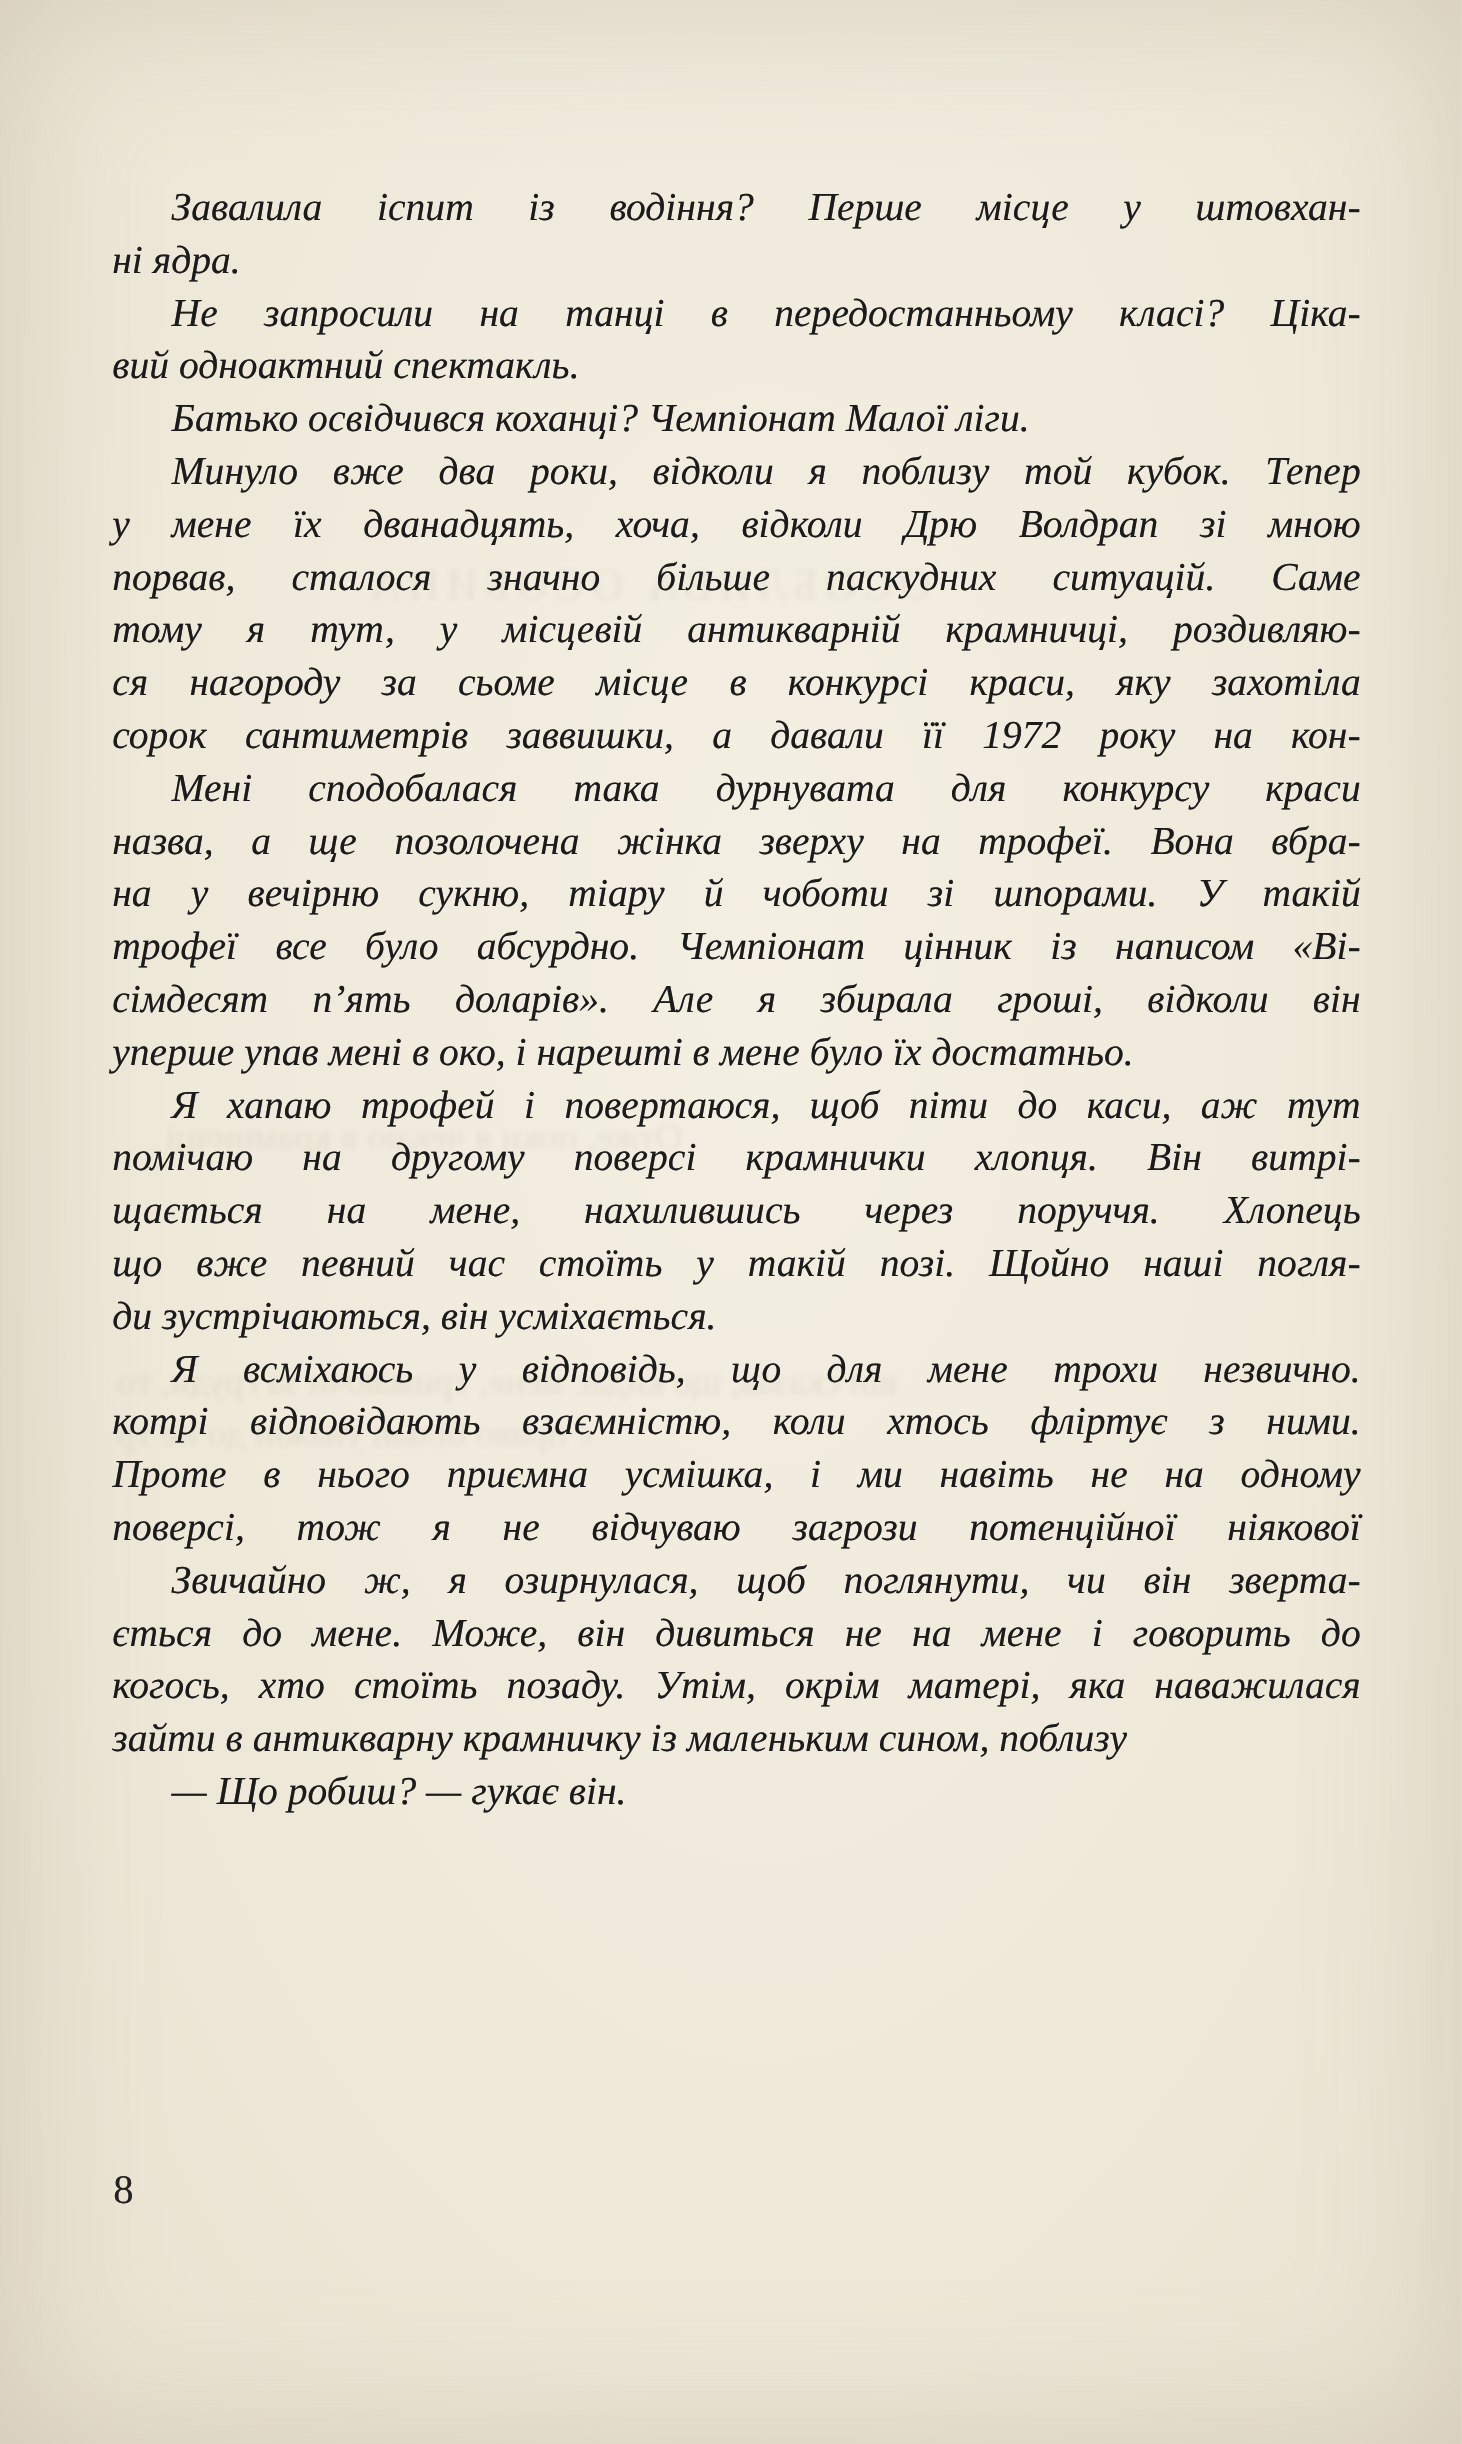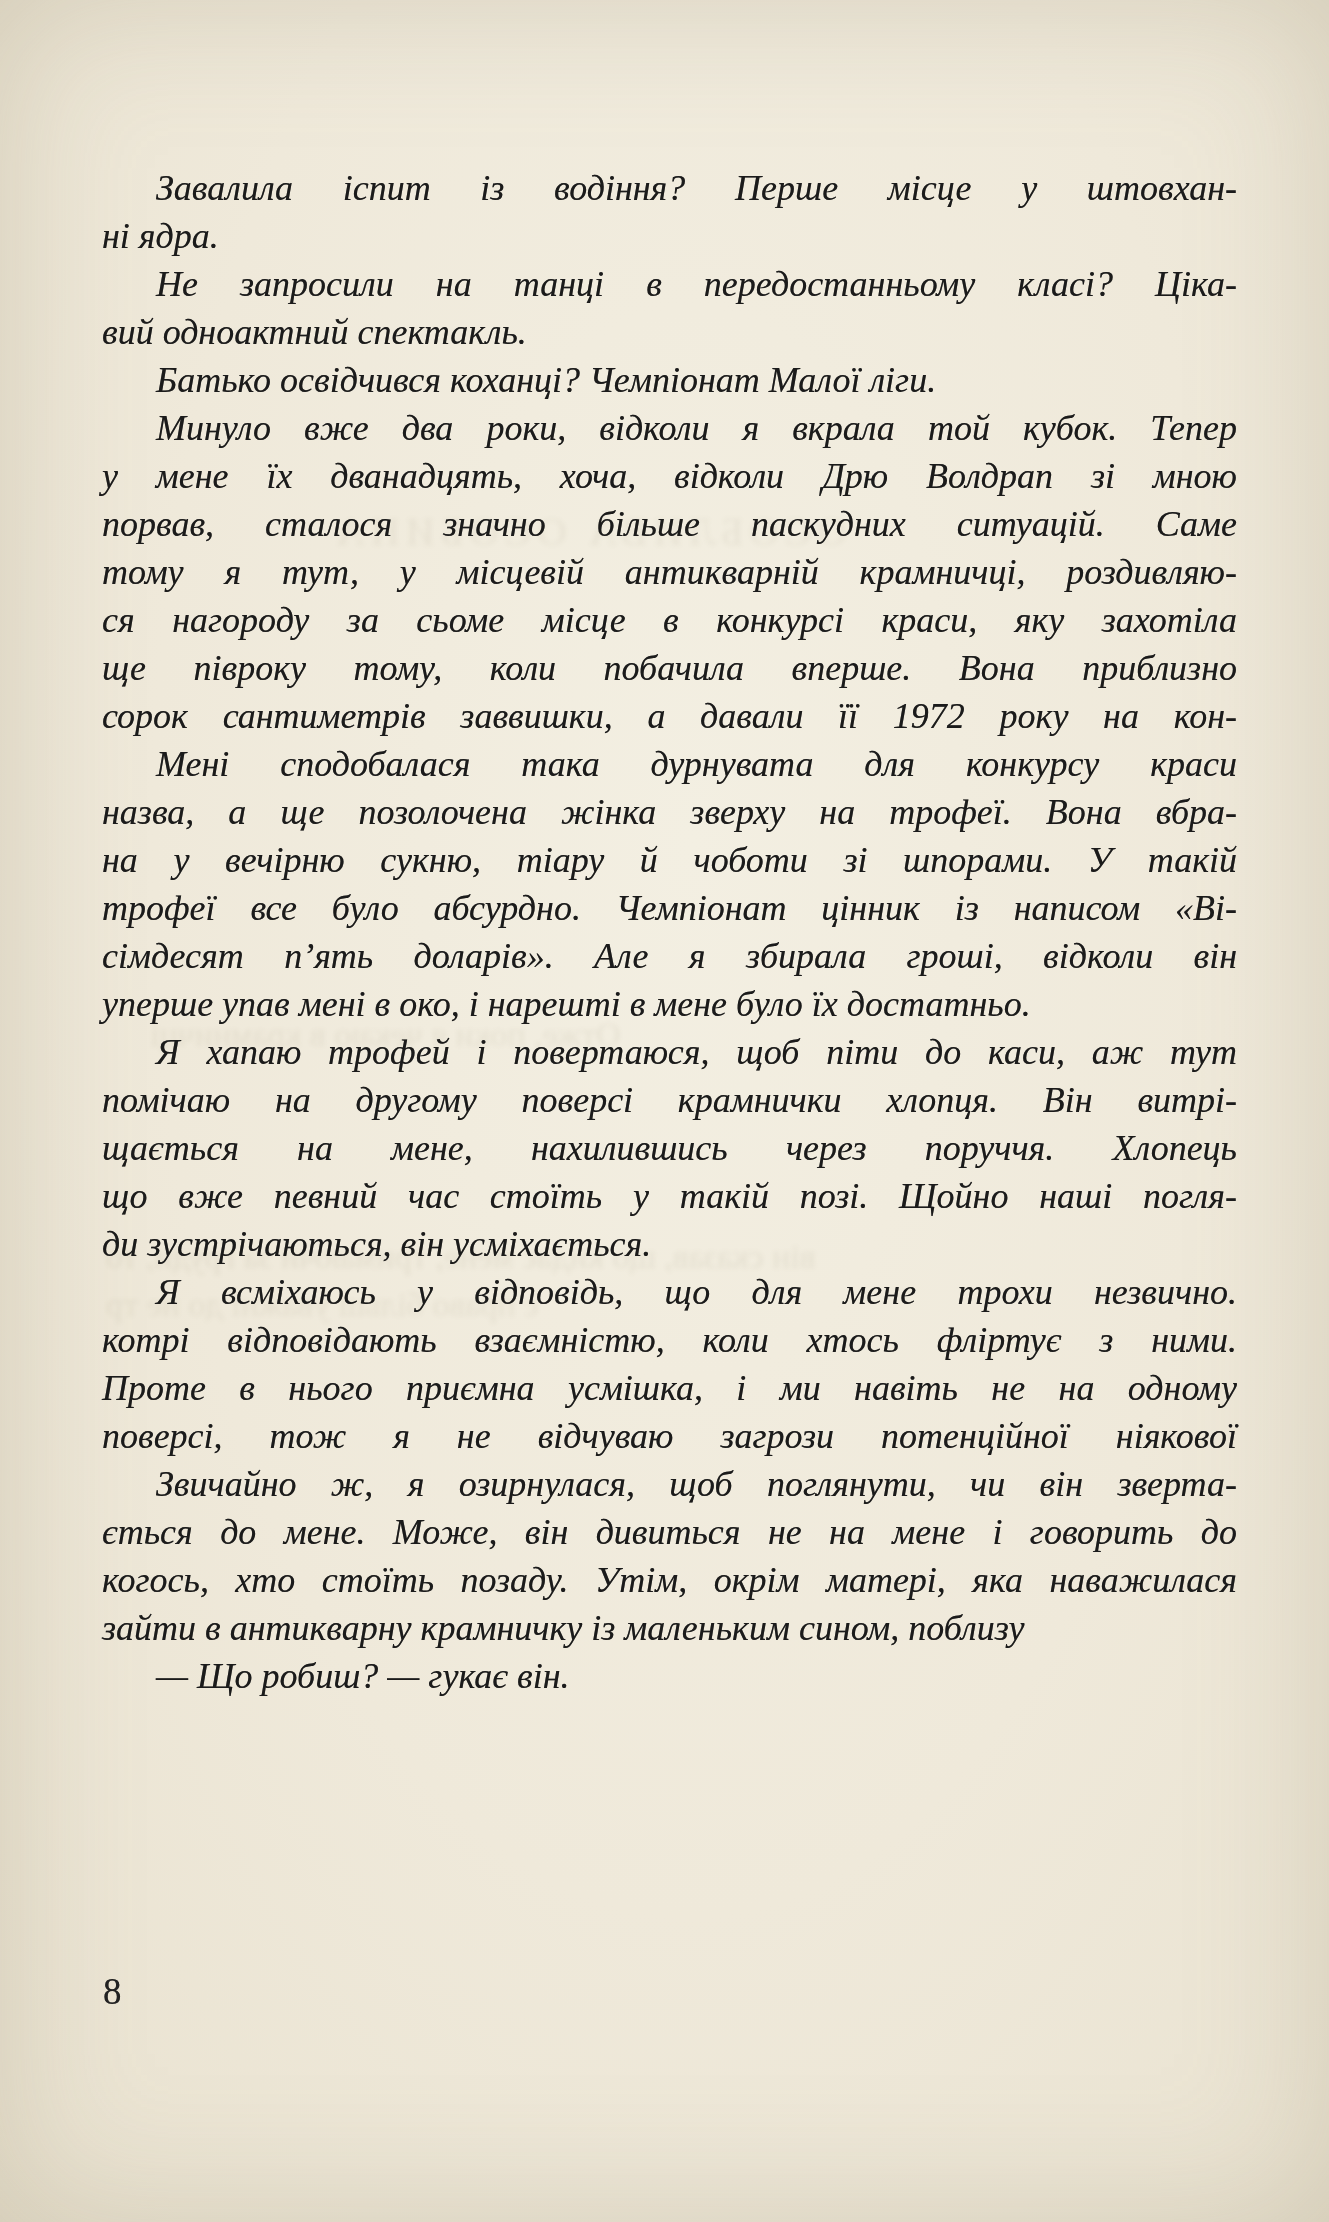--- a/index.html
+++ b/index.html
@@ -107,26 +107,25 @@
         <div class="line last">ні ядра.</div>
       </div>
       <div class="paragraph">
         <div class="line first">Не запросили на танці в передостанньому класі? Ціка-</div>
         <div class="line last">вий одноактний спектакль.</div>
       </div>
       <div class="paragraph">
         <div class="line first last">Батько освідчився коханці? Чемпіонат Малої ліги.</div>
       </div>
       <div class="paragraph">
-        <div class="line first">Минуло вже два роки, відколи я вкрала той кубок. Тепер</div>
+        <div class="line first">Минуло вже два роки, відколи я поблизу той кубок. Тепер</div>
         <div class="line">у мене їх дванадцять, хоча, відколи Дрю Волдрап зі мною</div>
         <div class="line">порвав, сталося значно більше паскудних ситуацій. Саме</div>
         <div class="line">тому я тут, у місцевій антикварній крамничці, роздивляю-</div>
         <div class="line">ся нагороду за сьоме місце в конкурсі краси, яку захотіла</div>
-        <div class="line">ще півроку тому, коли побачила вперше. Вона приблизно</div>
         <div class="line">сорок сантиметрів заввишки, а давали її 1972 року на кон-</div>
       </div>
       <div class="paragraph">
         <div class="line first">Мені сподобалася така дурнувата для конкурсу краси</div>
         <div class="line">назва, а ще позолочена жінка зверху на трофеї. Вона вбра-</div>
         <div class="line">на у вечірню сукню, тіару й чоботи зі шпорами. У такій</div>
         <div class="line">трофеї все було абсурдно. Чемпіонат цінник із написом «Ві-</div>
         <div class="line">сімдесят п’ять доларів». Але я збирала гроші, відколи він</div>
         <div class="line last">уперше упав мені в око, і нарешті в мене було їх достатньо.</div>
       </div>

